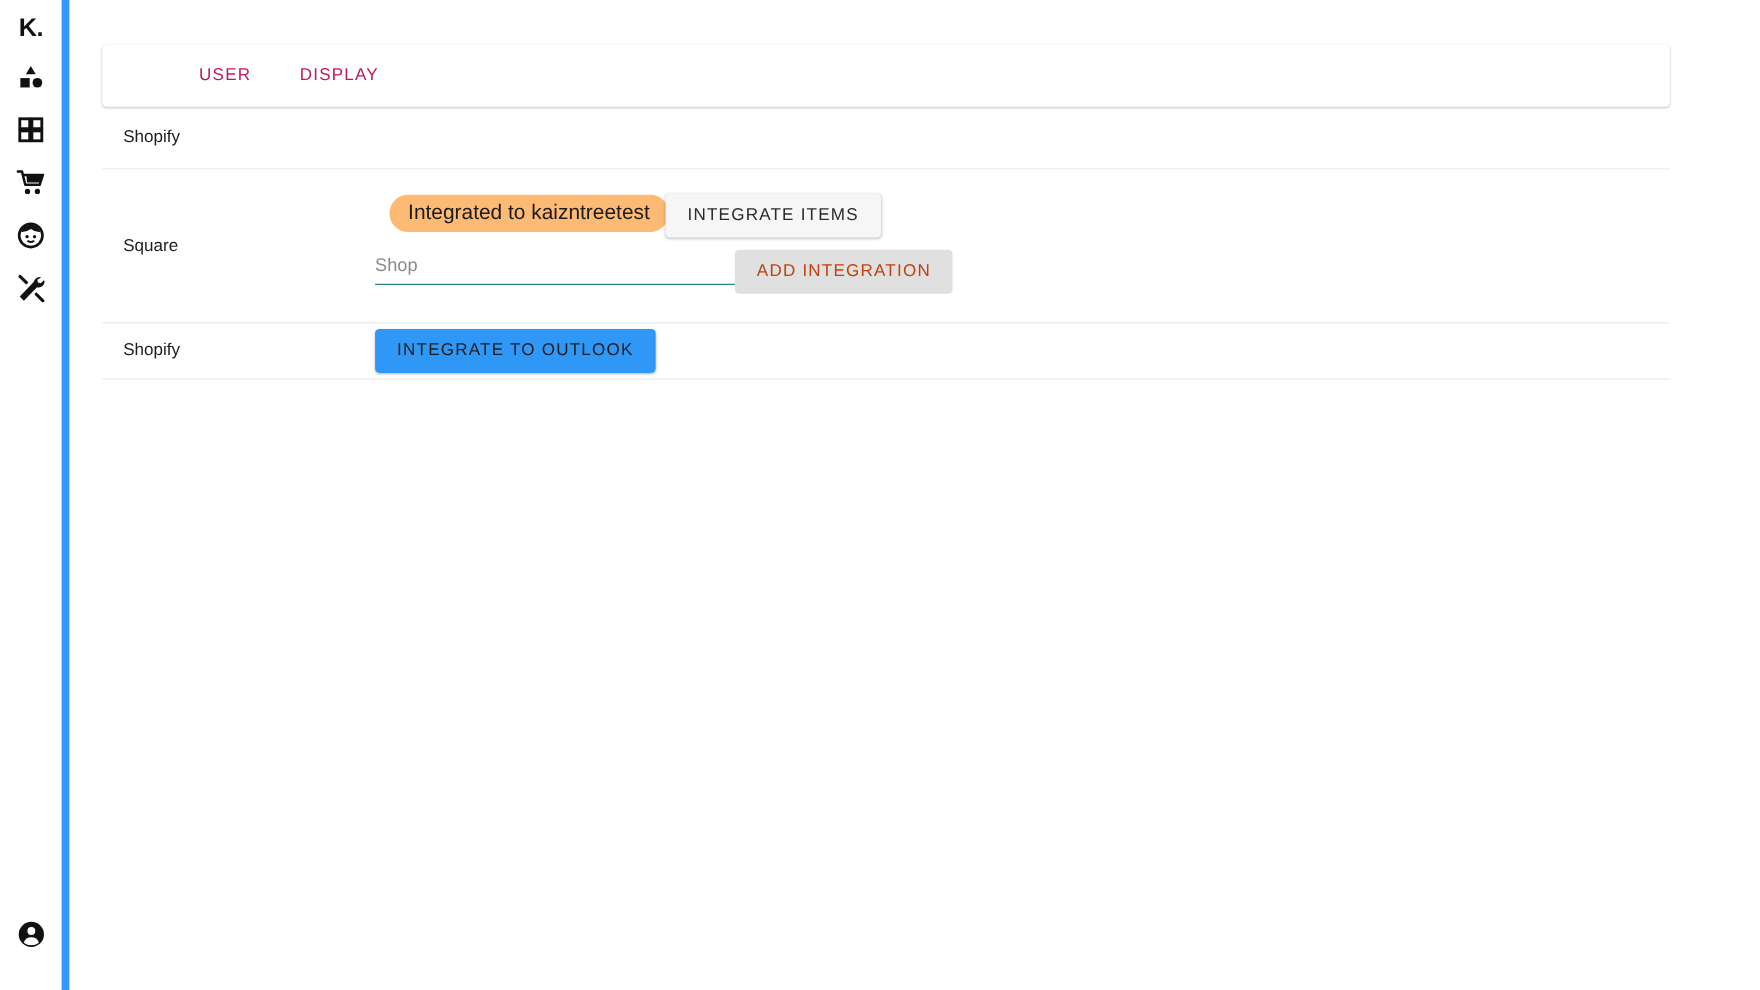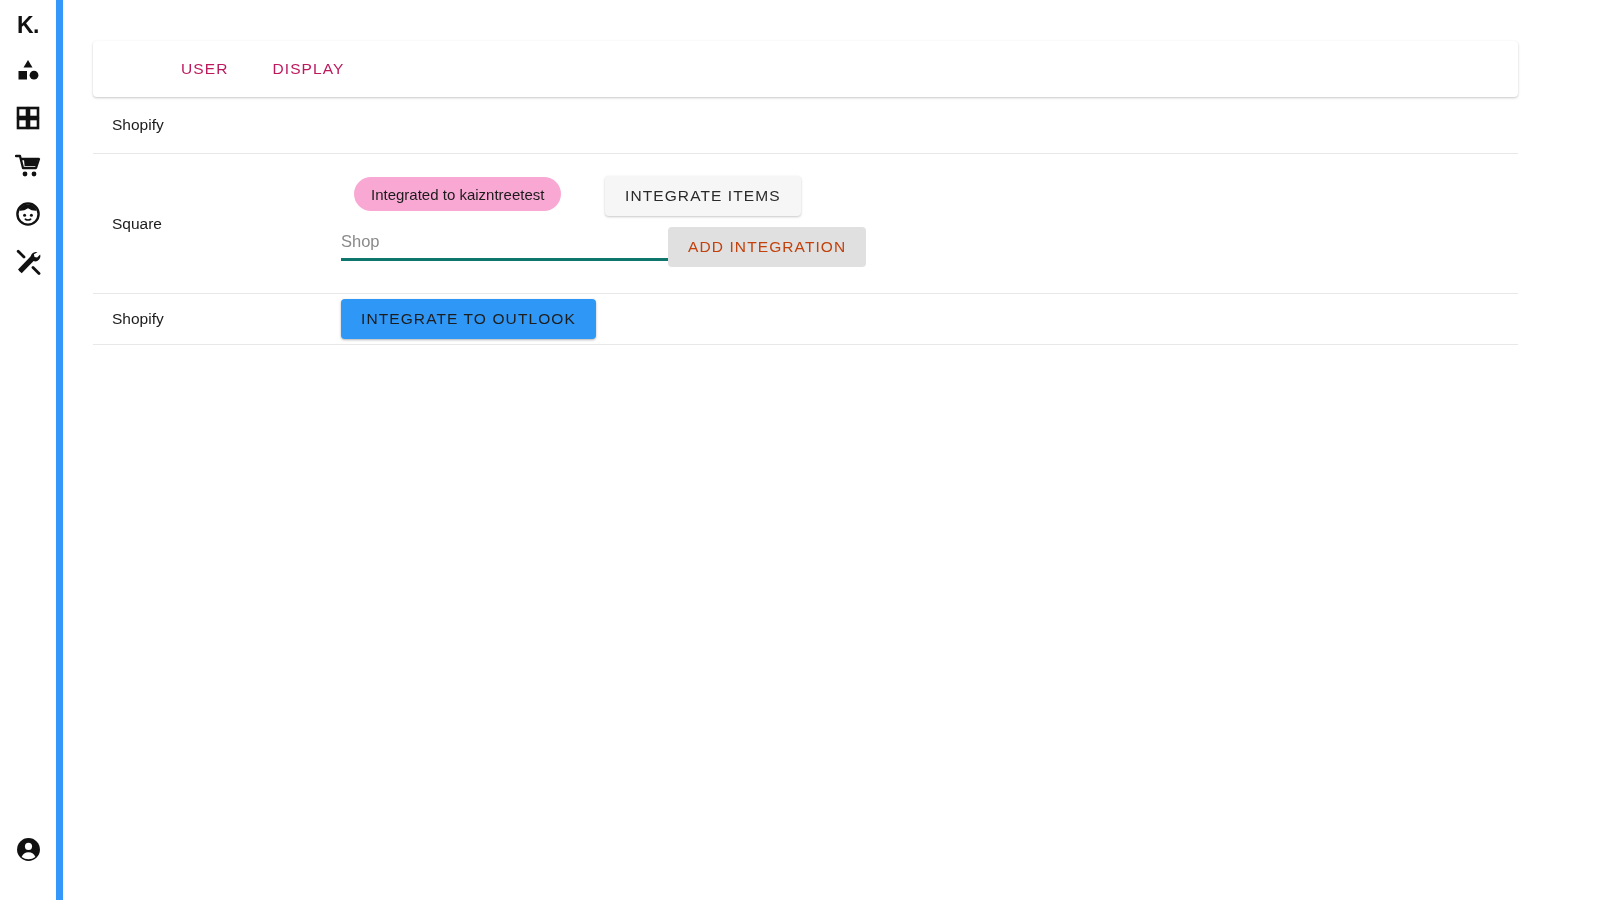--- a/index.html
+++ b/index.html
@@ -184,28 +184,28 @@
   
   .shopify-stack {
     position: relative;
     width: 100%;
     height: 100%;
   }
   .chip {
     position: absolute;
     left: 13px;
     top: 23px;
-    background: #f9a8d4;
+    background: #fdba74;
     color: #1b1b1b;
     border-radius: 17px;
     height: 34px;
     display: flex;
     align-items: center;
     padding: 0 17px;
-    font-size: 15px;
+    font-size: 19px;
     font-family: "Liberation Sans", sans-serif;
     white-space: nowrap;
   }
   .integrate-items-btn {
     position: absolute;
     left: 264px;
     top: 22px;
   }
   .add-integration-btn {
     position: absolute;
@@ -214,21 +214,21 @@
   }
   .shop-field {
     position: absolute;
     left: 0px;
     top: 76px;
     width: 327px;
   }
   .shop-input {
     width: 327px;
     border: none;
-    border-bottom: 3px solid #0f766e;
+    border-bottom: 1px solid #0f766e;
     outline: none;
     background: transparent;
     font-size: 16.5px;
     color: #ec4899;
     padding: 2px 0 7px 0;
     font-family: "Liberation Sans", sans-serif;
   }
   .shop-input::placeholder { color: #8a8a8a; opacity: 1; }
 
   .square-btn-wrap,

